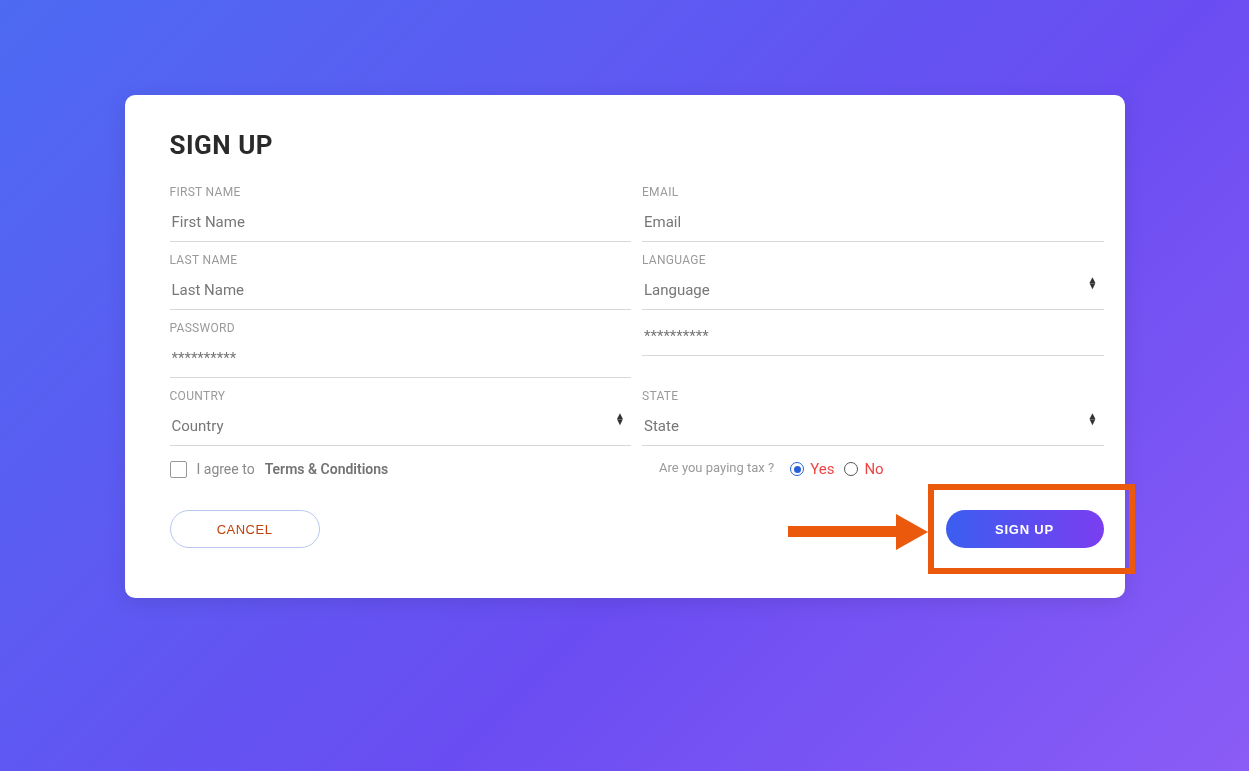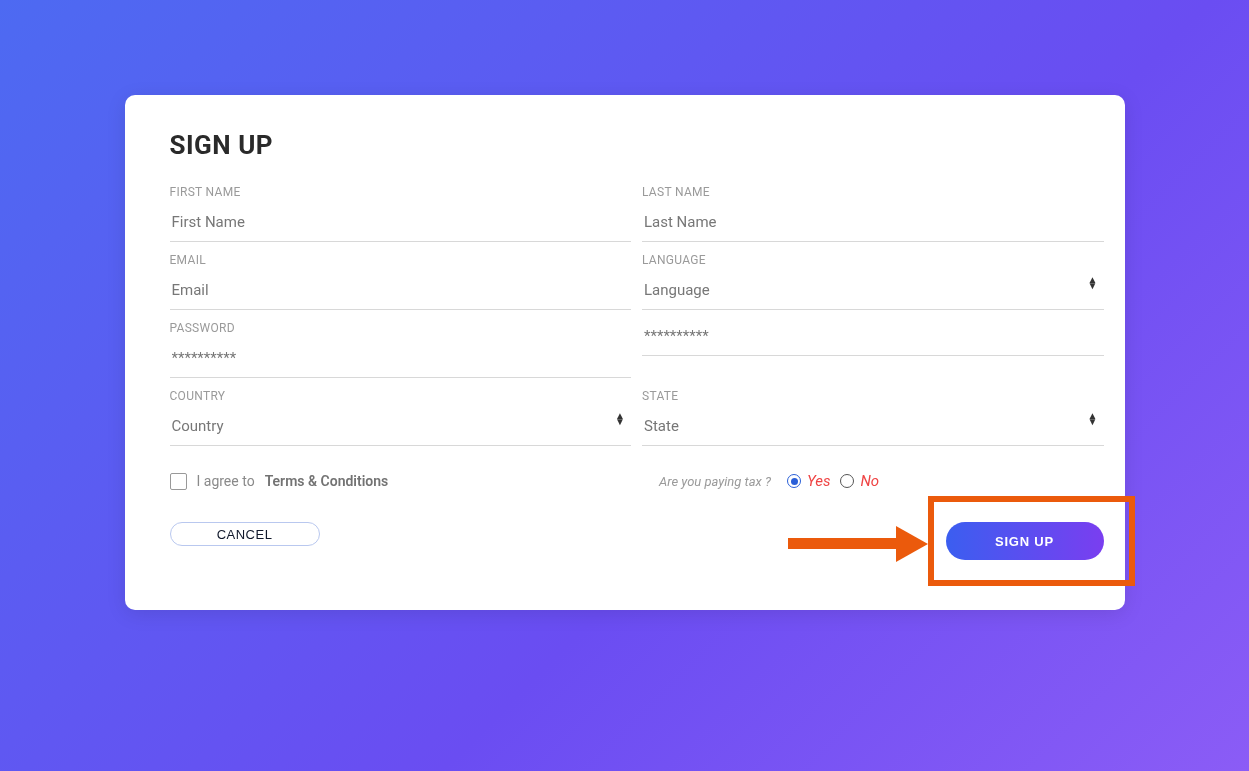--- a/index.html
+++ b/index.html
@@ -62,34 +62,34 @@
   line-height: 6px;
   color: #333;
   pointer-events: none;
   display: flex;
   flex-direction: column;
 }
 .bottom-row {
   display: grid;
   grid-template-columns: 1fr 1fr;
   column-gap: 45px;
-  margin-top: 26px;
+  margin-top: 14px;
   align-items: center;
 }
 .agree-wrap { display: flex; align-items: center; gap: 10px; }
 .checkbox {
   width: 17px;
   height: 17px;
   border: 1.5px solid #999;
   border-radius: 2px;
   background: #fff;
 }
 .agree-text { font-size: 14px; color: #8a8a8a; }
 .terms-link { color: #737373; font-weight: 600; font-size: 14px; }
-.tax-wrap { display: flex; align-items: center; gap: 10px; font-style: italic; }
+.tax-wrap { display: flex; align-items: flex-start; gap: 10px; }
 .tax-q { font-size: 13px; color: #9a9a9a; margin-right: 6px; }
 .radio-group { display: flex; align-items: center; gap: 6px; }
 .radio {
   width: 14px;
   height: 14px;
   border: 1.5px solid #2a5fd8;
   border-radius: 50%;
   display: inline-flex;
   align-items: center;
   justify-content: center;
@@ -99,25 +99,25 @@
 .radio-dot { width: 7px; height: 7px; background: #2a5fd8; border-radius: 50%; }
 .radio-label { font-size: 15px; color: #ef4444; }
 .buttons-row {
   display: grid;
   grid-template-columns: 1fr 1fr;
   column-gap: 45px;
   margin-top: 32px;
 }
 .cancel-btn {
   width: 150px;
-  height: 24px;
+  height: 38px;
   border: 1px solid #b9c8ef;
   border-radius: 20px;
   background: #fff;
-  color: #0f172a;
+  color: #c2410c;
   font-size: 13px;
   letter-spacing: 0.5px;
   font-weight: 500;
   cursor: pointer;
 }
 .signup-cell { display: flex; justify-content: flex-end; position: relative; }
 .highlight-box {
   position: absolute;
   right: -31px;
   top: -26px;
@@ -172,27 +172,27 @@
   <h1 class="title">SIGN UP</h1>
 
   <div class="grid">
 
     <div>
       <div class="field-label">FIRST NAME</div>
       <input class="field-input" type="text" placeholder="First Name" style="">
     </div>
 
     <div>
+      <div class="field-label">EMAIL</div>
+      <input class="field-input" type="text" placeholder="Email" style="">
+    </div>
+
+    <div>
       <div class="field-label">LAST NAME</div>
       <input class="field-input" type="text" placeholder="Last Name" style="">
-    </div>
-
-    <div>
-      <div class="field-label">EMAIL</div>
-      <input class="field-input" type="text" placeholder="Email" style="">
     </div>
 
     <div>
       <div class="field-label">LANGUAGE</div>
       <div class="select-wrap">
         <input class="field-input" type="text" placeholder="Language" style="">
         <span class="select-arrows">
             <span>▲</span>
             <span>▼</span>
           </span>

